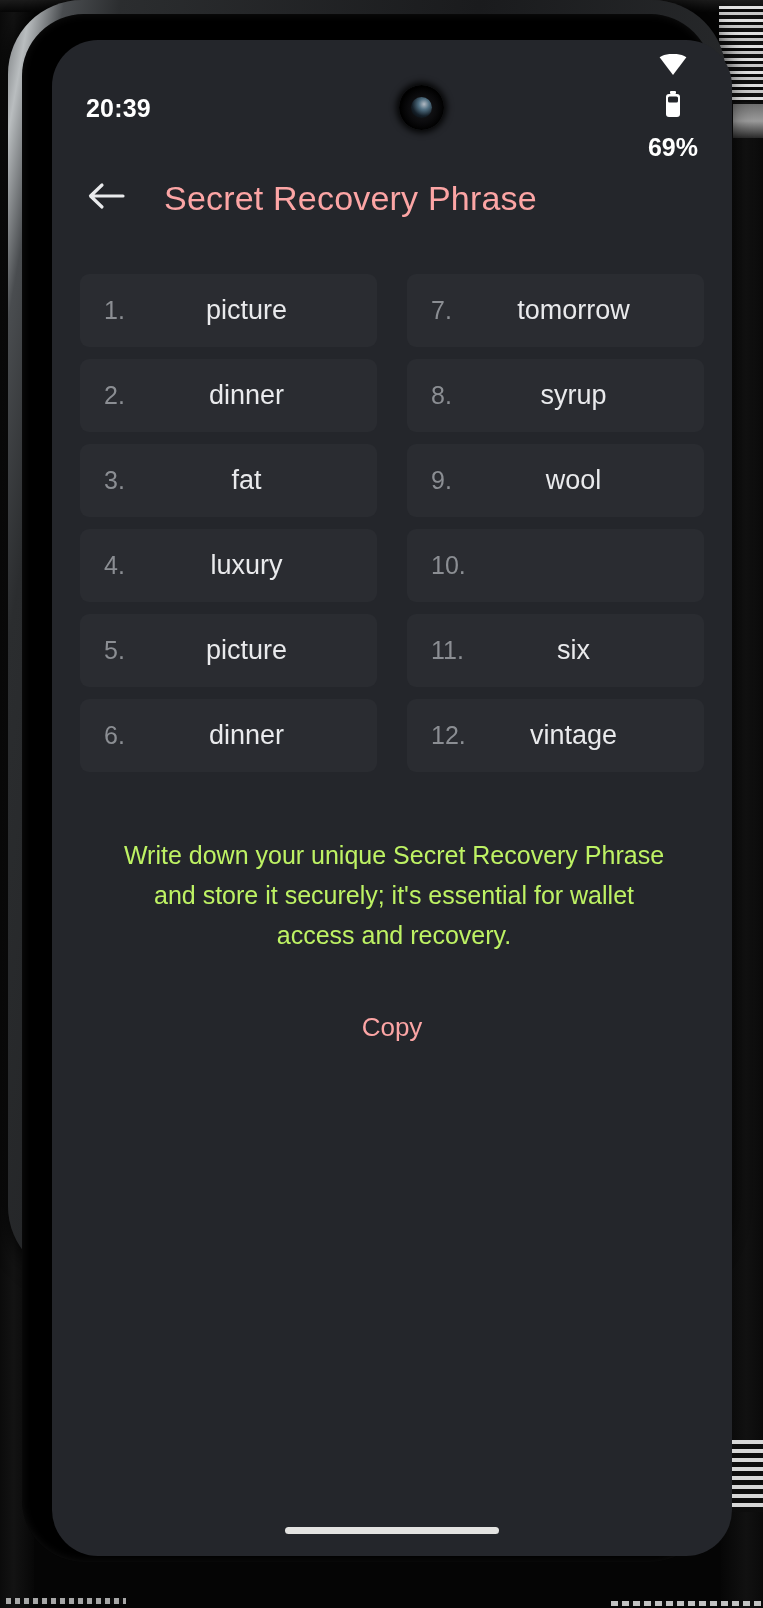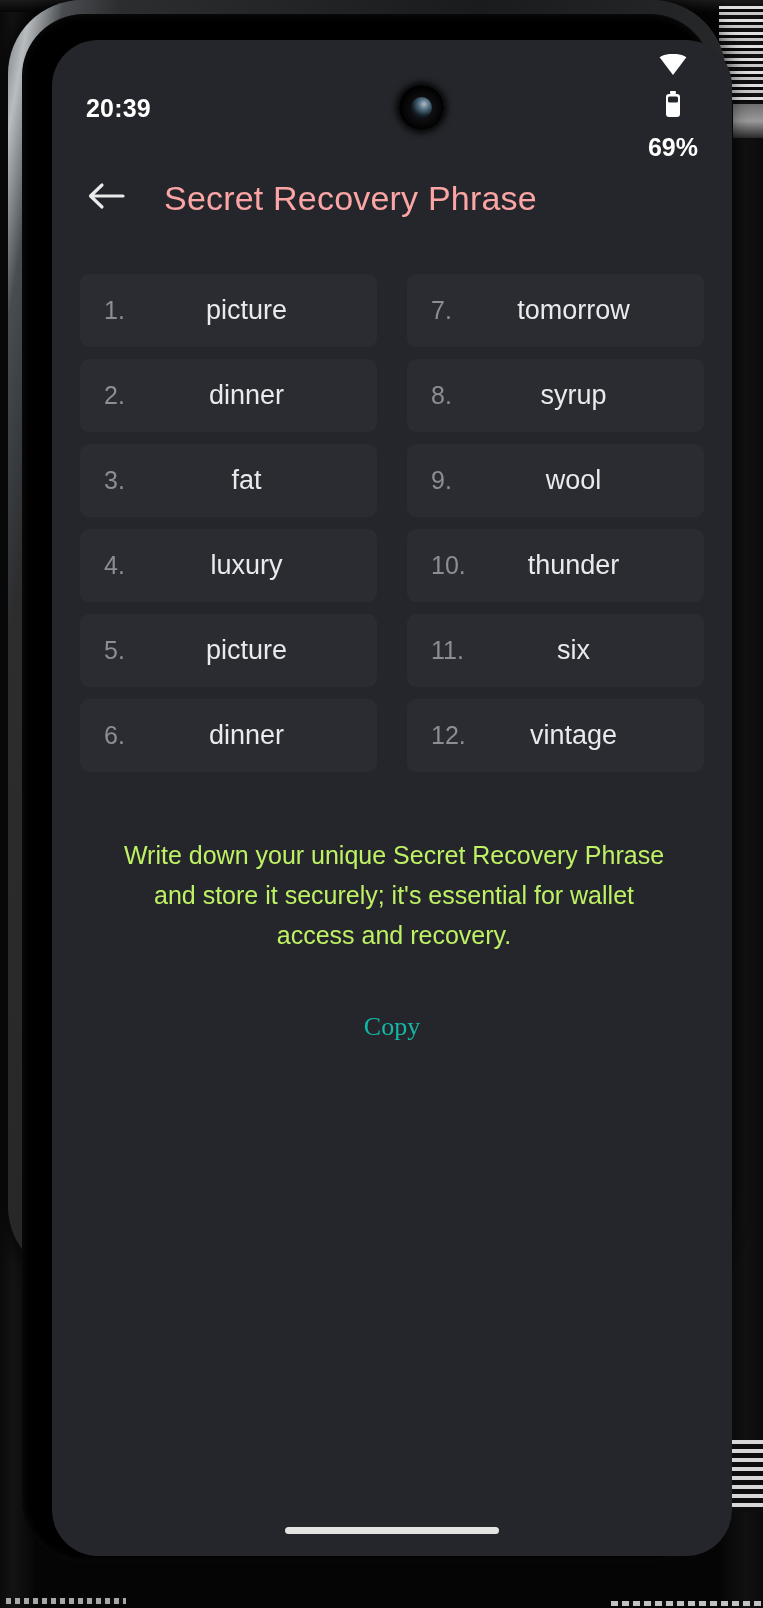--- a/index.html
+++ b/index.html
@@ -205,24 +205,24 @@
 
   
   .copy-row {
     position: absolute;
     left: 0; top: 962px;
     width: 680px;
     display: flex; justify-content: center;
   }
   .copy-button {
     font-size: 26px;
-    color: #14b8a6;
+    color: #fca5a5;
     padding: 10px 22px;
     background: none; border: none;
-    font-family: Liberation Serif, serif;
+    font-family: Liberation Sans, sans-serif;
     cursor: pointer;
   }
 
   
   .home-indicator {
     position: absolute;
     left: 50%; transform: translateX(-50%);
     bottom: 22px;
     width: 214px; height: 7px;
     border-radius: 4px;
@@ -307,21 +307,20 @@
           <div class="word-card">
             <span class="word-index">9.</span>
             <span class="word-text">wool</span>
           </div>
           <div class="word-card">
             <span class="word-index">4.</span>
             <span class="word-text">luxury</span>
           </div>
           <div class="word-card">
             <span class="word-index">10.</span>
-            <span class="word-text">thunder</span>
           </div>
           <div class="word-card">
             <span class="word-index">5.</span>
             <span class="word-text">picture</span>
           </div>
           <div class="word-card">
             <span class="word-index">11.</span>
             <span class="word-text">six</span>
           </div>
           <div class="word-card">

